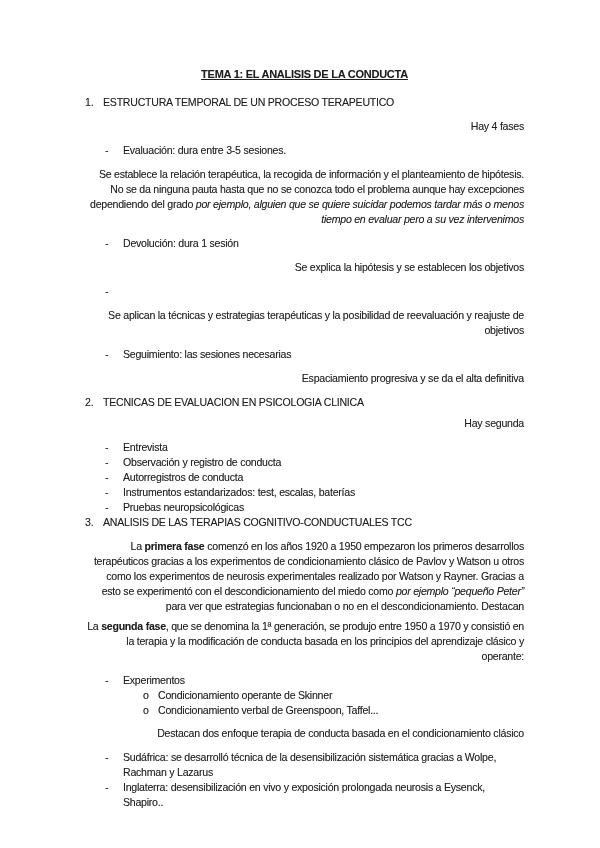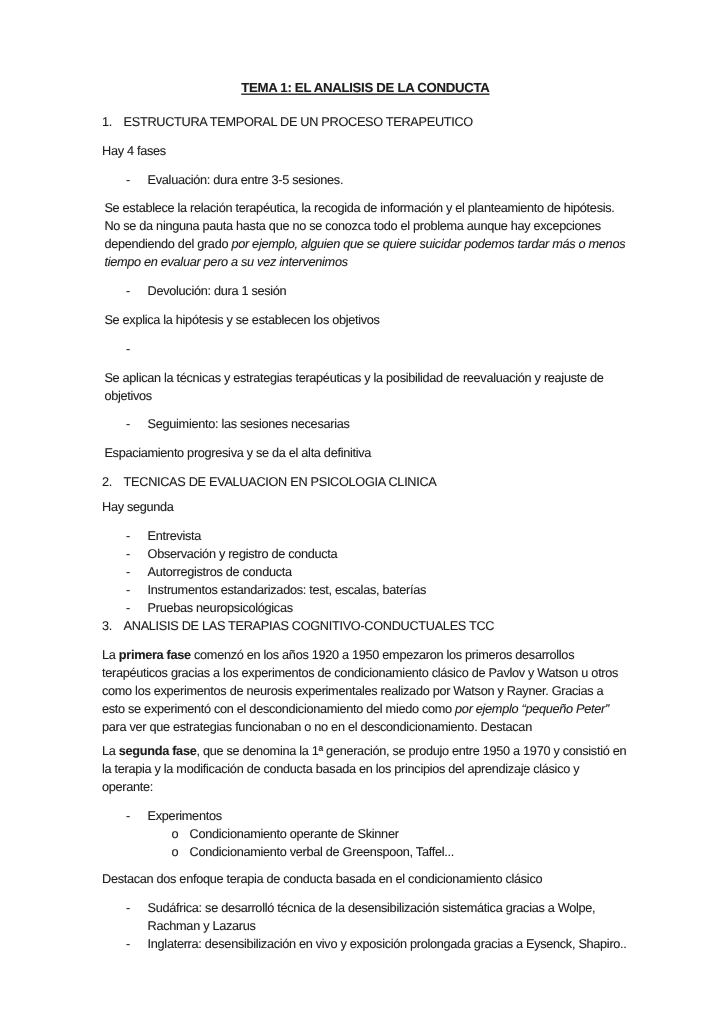--- a/index.html
+++ b/index.html
@@ -7,21 +7,21 @@
     width:600px;height:848px;background:#ffffff;overflow:hidden;
     font-family:"Liberation Sans",sans-serif;
     font-size:10.6px;line-height:15px;letter-spacing:-0.25px;
     color:#1e1e1e;
   }
   .page{padding:67px 76px 0 85px;text-shadow:0 0 0.6px rgba(30,30,30,0.35);}
   .title{
     text-align:center;font-weight:bold;text-decoration:underline;
     font-size:11px;margin:0 0 13px 0;
   }
-  p{margin:0 0 9px 0;}
+  p{margin:0 0 9px 0;text-align:right;}
   .tightp{margin-bottom:5px;}
   .h{display:flex;margin:0 0 9px 0;}
   .h .num{width:18px;flex:none;}
   .h.nogap{margin-top:0;}
   .ind{margin-left:2px;}
   .bullet{display:flex;margin:0 0 9px 20px;}
   .bullet .mk{width:18px;flex:none;}
   .bullet.tight{margin-bottom:0;}
   .sub{display:flex;margin:0 0 0 58px;}
   .sub .mk{width:15px;flex:none;}
@@ -122,16 +122,16 @@
   </div>
 
   <p>Destacan dos enfoque terapia de conducta basada en el condicionamiento clásico</p>
 
   <div class="bullet tight">
     <span class="mk">-</span>
     <span>Sudáfrica: se desarrolló técnica de la desensibilización sistemática gracias a Wolpe, Rachman y Lazarus</span>
   </div>
   <div class="bullet tight">
     <span class="mk">-</span>
-    <span>Inglaterra: desensibilización en vivo y exposición prolongada gracias a Eysenck, Shapiro..</span>
+    <span>Inglaterra: desensibilización en vivo y exposición prolongada neurosis a Eysenck, Shapiro..</span>
   </div>
 
 </div>
 
 </body></html>

